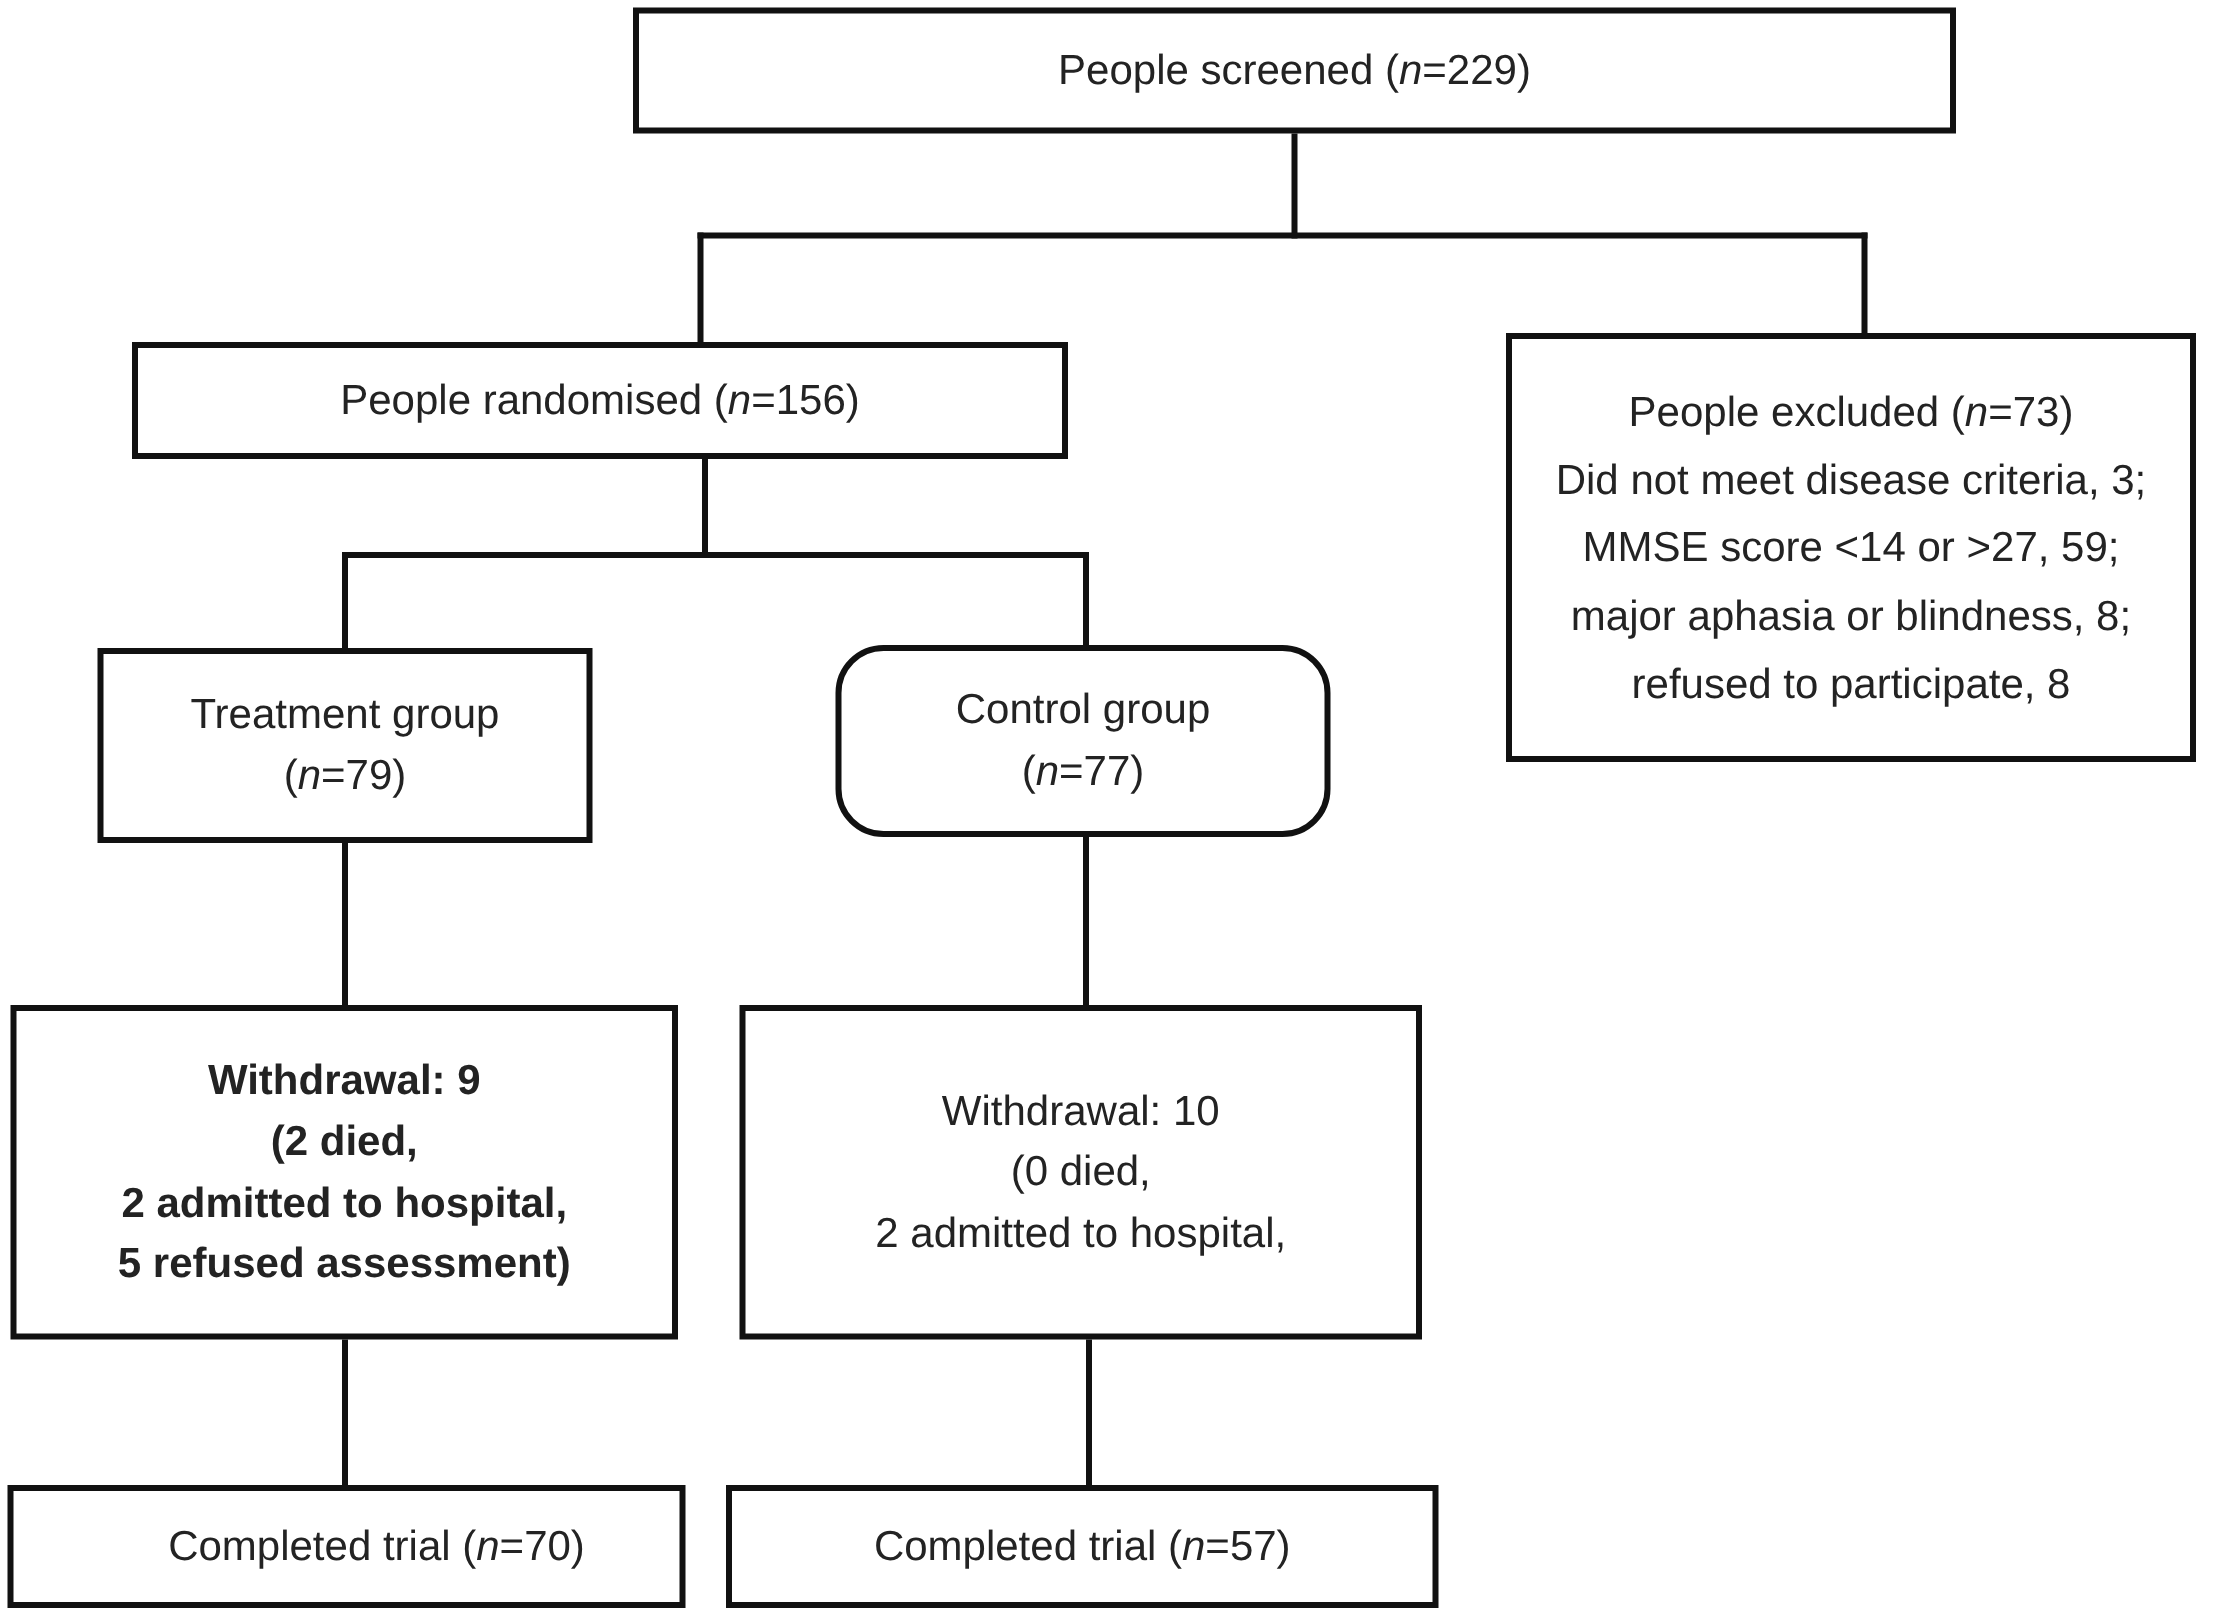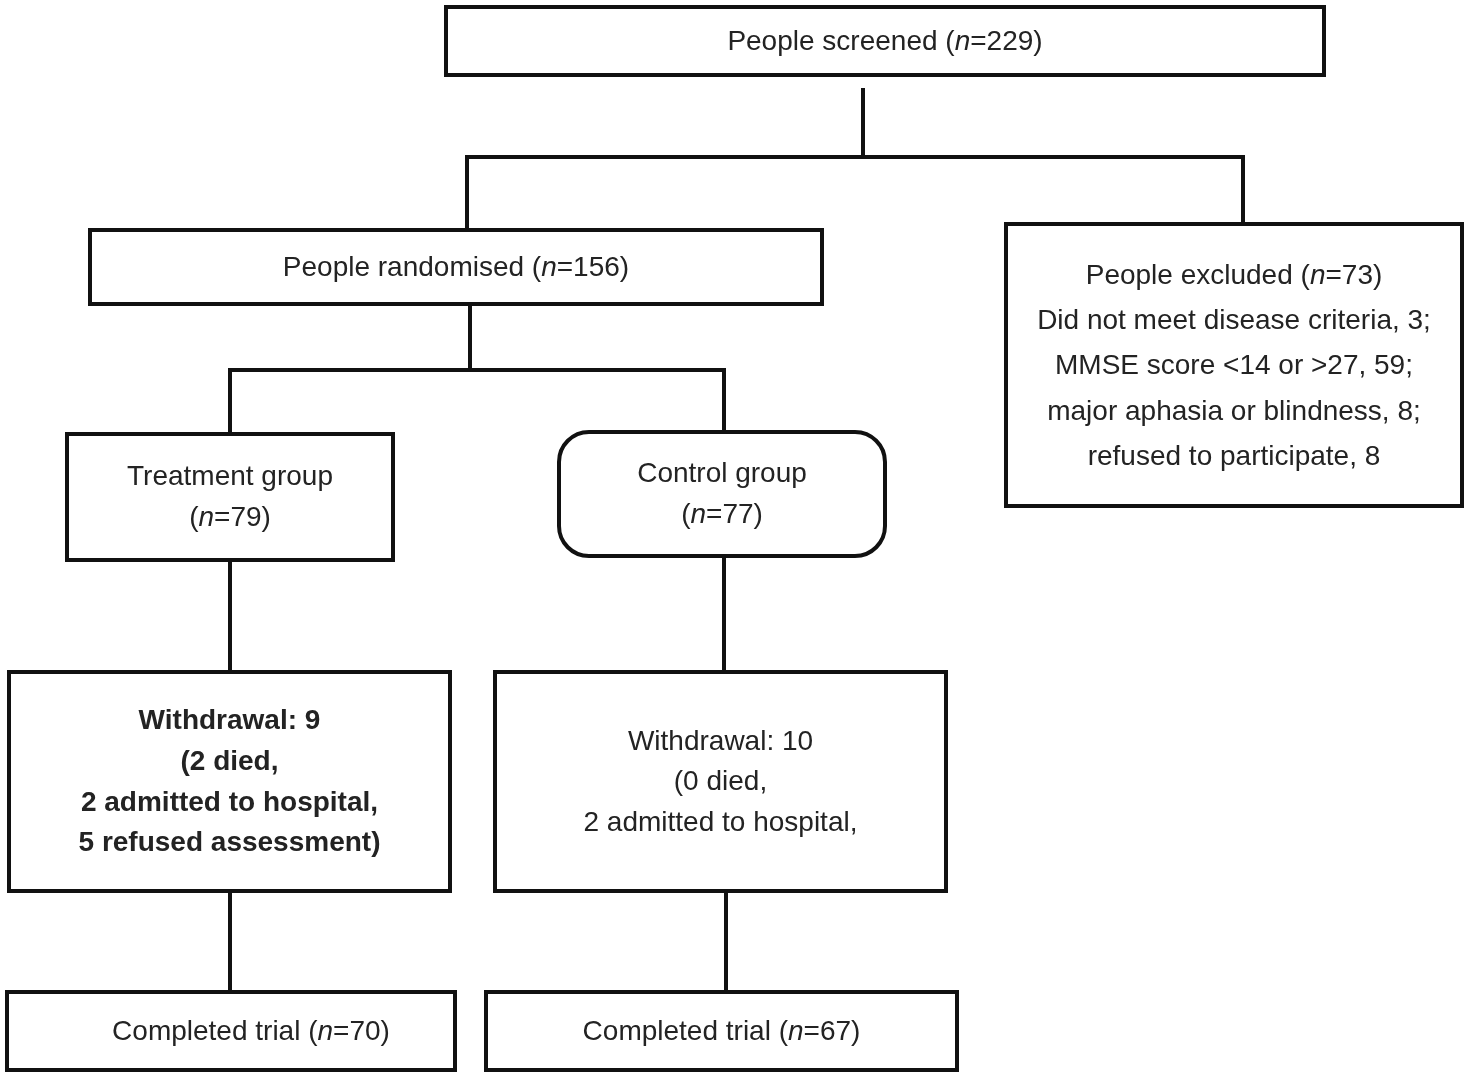--- a/index.html
+++ b/index.html
@@ -42,25 +42,25 @@
   <div class="line" style="left:1241px;top:155px; width:4px;  height:69px;"></div>
   <div class="line" style="left:468px; top:304px; width:4px;  height:68px;"></div>
   <div class="line" style="left:228px; top:368px; width:498px; height:4px;"></div>
   <div class="line" style="left:228px; top:368px; width:4px;  height:66px;"></div>
   <div class="line" style="left:722px; top:368px; width:4px;  height:64px;"></div>
   <div class="line" style="left:228px; top:559px; width:4px;  height:113px;"></div>
   <div class="line" style="left:722px; top:556px; width:4px;  height:116px;"></div>
   <div class="line" style="left:228px; top:891px; width:4px;  height:101px;"></div>
   <div class="line" style="left:724px; top:891px; width:4px;  height:101px;"></div>
 
-  <div class="box" style="left:444px; top:5px; width:882px; height:72px;">
+  <div class="box" style="left:422px; top:5px; width:882px; height:84px;">
     <div class="ln"><span>People screened (</span><span class="nvar">n</span><span>=229)</span></div>
   </div>
 
-  <div class="box" style="left:88px; top:228px; width:736px; height:78px;">
+  <div class="box" style="left:88px; top:228px; width:624px; height:78px;">
     <div class="ln"><span>People randomised (</span><span class="nvar">n</span><span>=156)</span></div>
   </div>
 
   <div class="box excl" style="left:1004px; top:222px; width:460px; height:286px;">
     <div class="ln"><span>People excluded (</span><span class="nvar">n</span><span>=73)</span></div>
     <div class="ln">Did not meet disease criteria, 3;</div>
     <div class="ln">MMSE score &lt;14 or &gt;27, 59;</div>
     <div class="ln">major aphasia or blindness, 8;</div>
     <div class="ln">refused to participate, 8</div>
   </div>
@@ -86,16 +86,16 @@
     <div class="ln">Withdrawal: 10</div>
     <div class="ln">(0 died,</div>
     <div class="ln">2 admitted to hospital,</div>
   </div>
 
   <div class="box" style="left:5px; top:990px; width:452px; height:82px;padding-left:40px;">
     <div class="ln"><span>Completed trial (</span><span class="nvar">n</span><span>=70)</span></div>
   </div>
 
   <div class="box" style="left:484px; top:990px; width:475px; height:82px;">
-    <div class="ln"><span>Completed trial (</span><span class="nvar">n</span><span>=67)</span></div>
+    <div class="ln"><span>Completed trial (</span><span class="nvar">n</span><span>=57)</span></div>
   </div>
 
 </div>
 
 </body></html>

